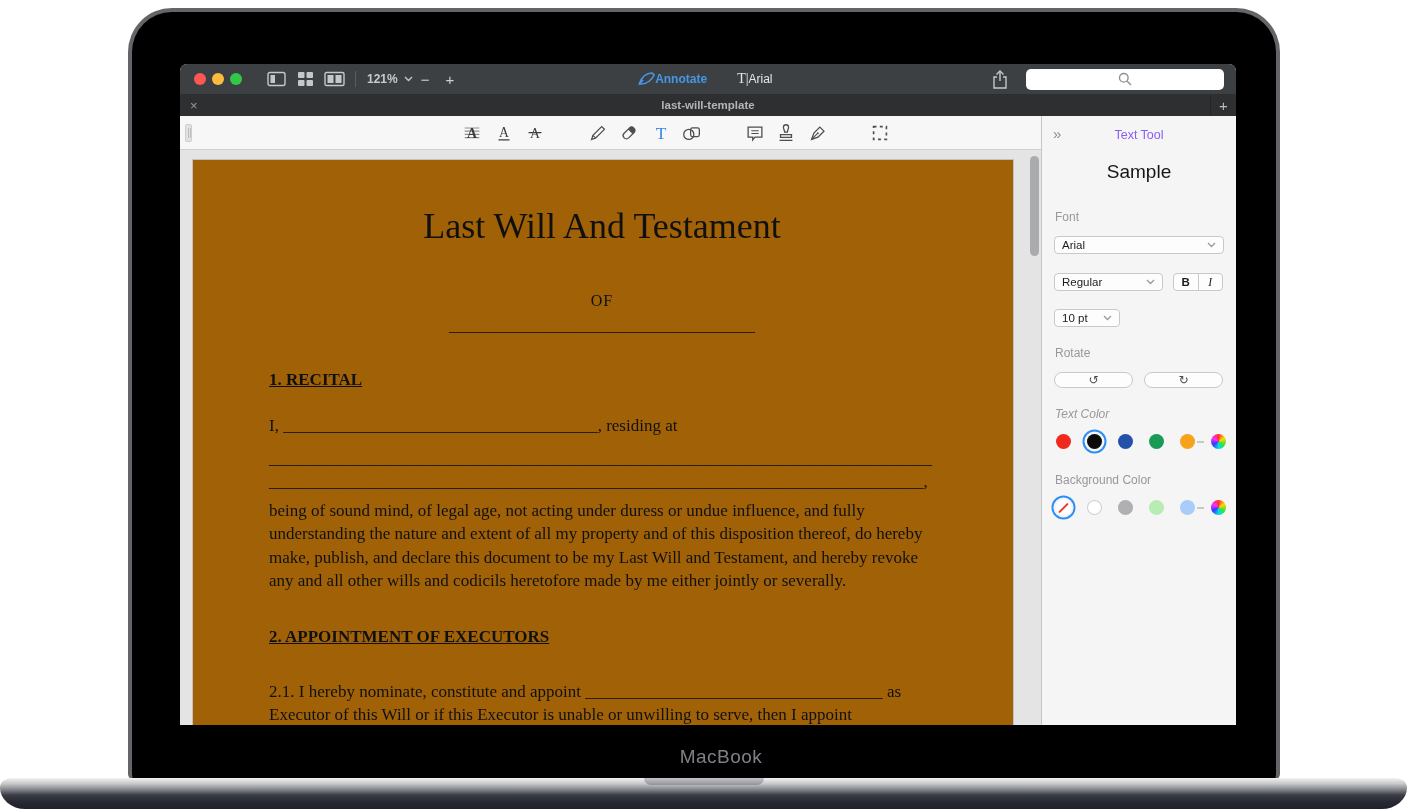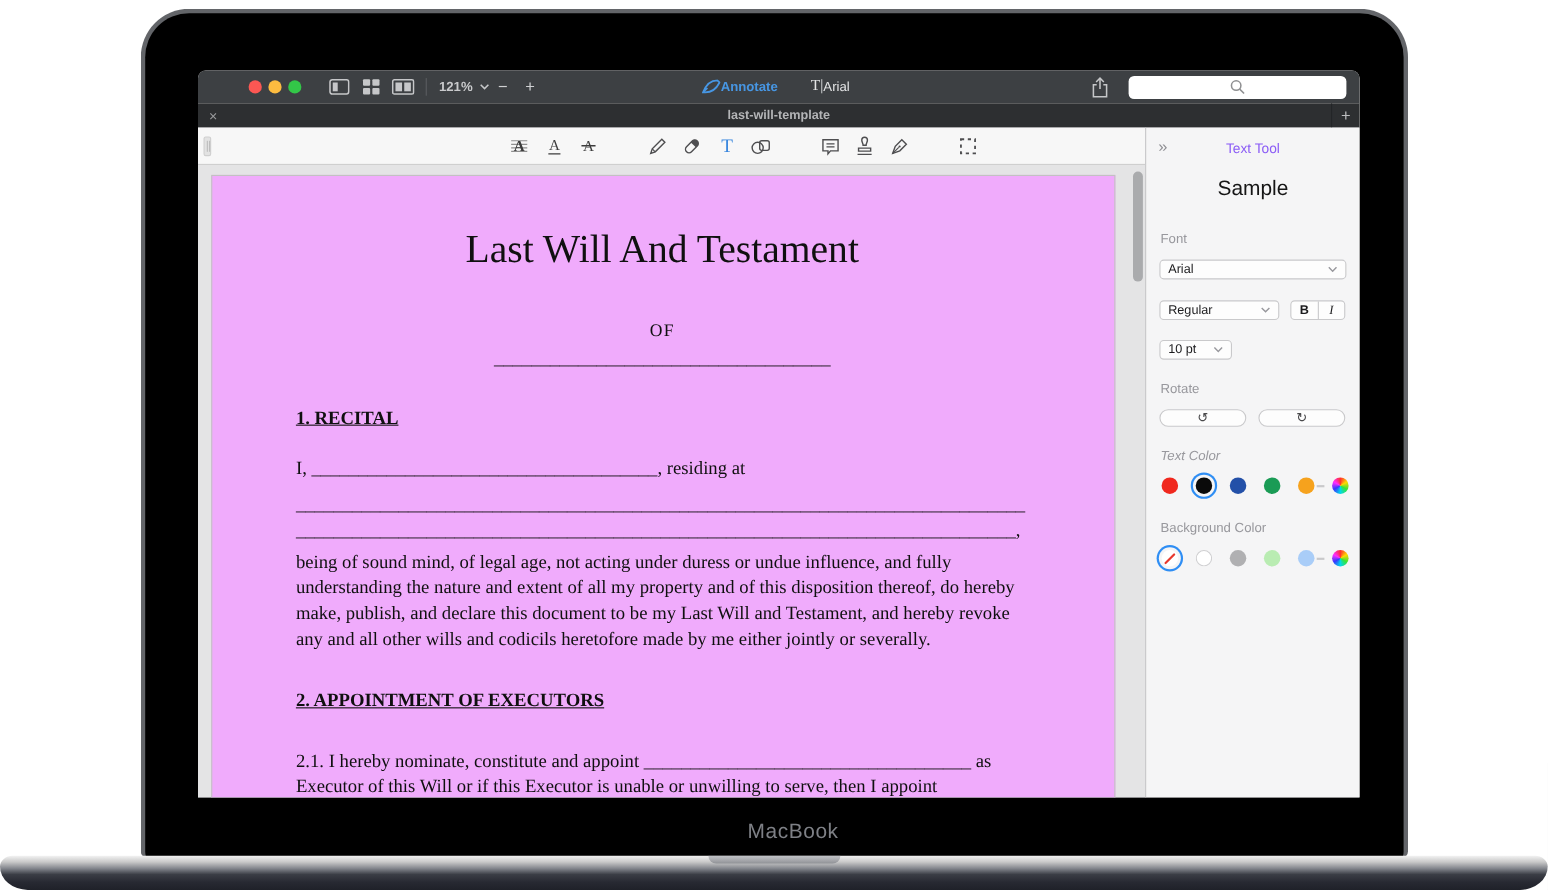--- a/index.html
+++ b/index.html
@@ -18,21 +18,21 @@
   .laptop-base-notch { position:absolute; left:50%; top:0; width:120px; height:7px;
     transform:translateX(-50%); background:linear-gradient(#9b9ea5,#6c6f77);
     border-radius:0 0 10px 10px; opacity:.55; }
 
   
   .app-window { position:absolute; left:48px; top:52px; width:1056px; height:661px;
     border-radius:7px 7px 0 0; overflow:hidden; background:#e4e4e5; display:flex; flex-direction:column; }
 
   
   .titlebar { height:30px; background:#3d4043; display:flex; align-items:center; position:relative;
-    flex:0 0 auto; color:#c9cacc; font-size:12px;padding-left:32px; }
+    flex:0 0 auto; color:#c9cacc; font-size:12px; }
   .traffic { width:12px; height:12px; border-radius:50%; margin-left:6px; }
   .traffic:first-child { margin-left:14px; }
   .tl-red{background:#fc5753;} .tl-yellow{background:#fdbc40;} .tl-green{background:#33c748;}
   .tb-icon { width:24px; height:22px; display:flex; align-items:center; justify-content:center; }
   .tb-sep { width:1px; height:16px; background:#5a5d60; margin:0 9px; }
   .zoom-ctrl { display:flex; align-items:center; gap:4px; margin-left:2px; font-weight:bold; }
   .zoom-chev { margin-left:2px; }
   .zoom-minus,.zoom-plus { font-size:15px; padding:0 8px; color:#cfd0d2; }
   .mode-group { position:absolute; left:50%; transform:translateX(-52%); display:flex; gap:30px; align-items:center; }
   .mode-item { display:flex; align-items:center; gap:0; }
@@ -59,21 +59,21 @@
   .anno-toolbar { height:34px; background:#f7f7f7; border-bottom:1px solid #cfcfcf;
     display:flex; align-items:center; position:relative; flex:0 0 auto; }
   .grip { position:absolute; left:5px; top:8px; width:7px; height:18px; background:#e2e2e2;
     border-radius:2px; border:1px solid #cfcfcf; }
   .grip::after { content:""; position:absolute; left:2px; top:3px; width:1px; height:10px;
     background:#bdbdbd; box-shadow:2px 0 0 #bdbdbd; }
   .a-icon { width:24px; height:24px; display:flex; align-items:center; justify-content:center; }
 
   
   .doc-area { flex:1; position:relative; background:#e4e4e5; overflow:hidden; }
-  .page { position:absolute; left:12px; top:9px; width:822px; height:600px; background:#f0abfc;
+  .page { position:absolute; left:12px; top:9px; width:822px; height:600px; background:#a16207;
     border:1px solid #c2c2c2; padding:42px 78px 0 76px; overflow:hidden;
     font-family:"Liberation Serif", serif; color:#101010; }
   .doc-title { text-align:center; font-size:36px; line-height:48px; }
   .doc-of { text-align:center; font-size:16px; margin-top:42px; letter-spacing:1px; }
   .doc-center-blank { text-align:center; font-size:17px; margin-top:6px; white-space:nowrap; }
   .doc-h { font-size:17px; font-weight:bold; text-decoration:underline; margin-top:34px; }
   .doc-line { font-size:17px; line-height:23.5px; white-space:nowrap; }
   .doc-intro { margin-top:24px; }
   .doc-blank-block { margin-top:9px; }
   .doc-para { margin-top:5px; }

